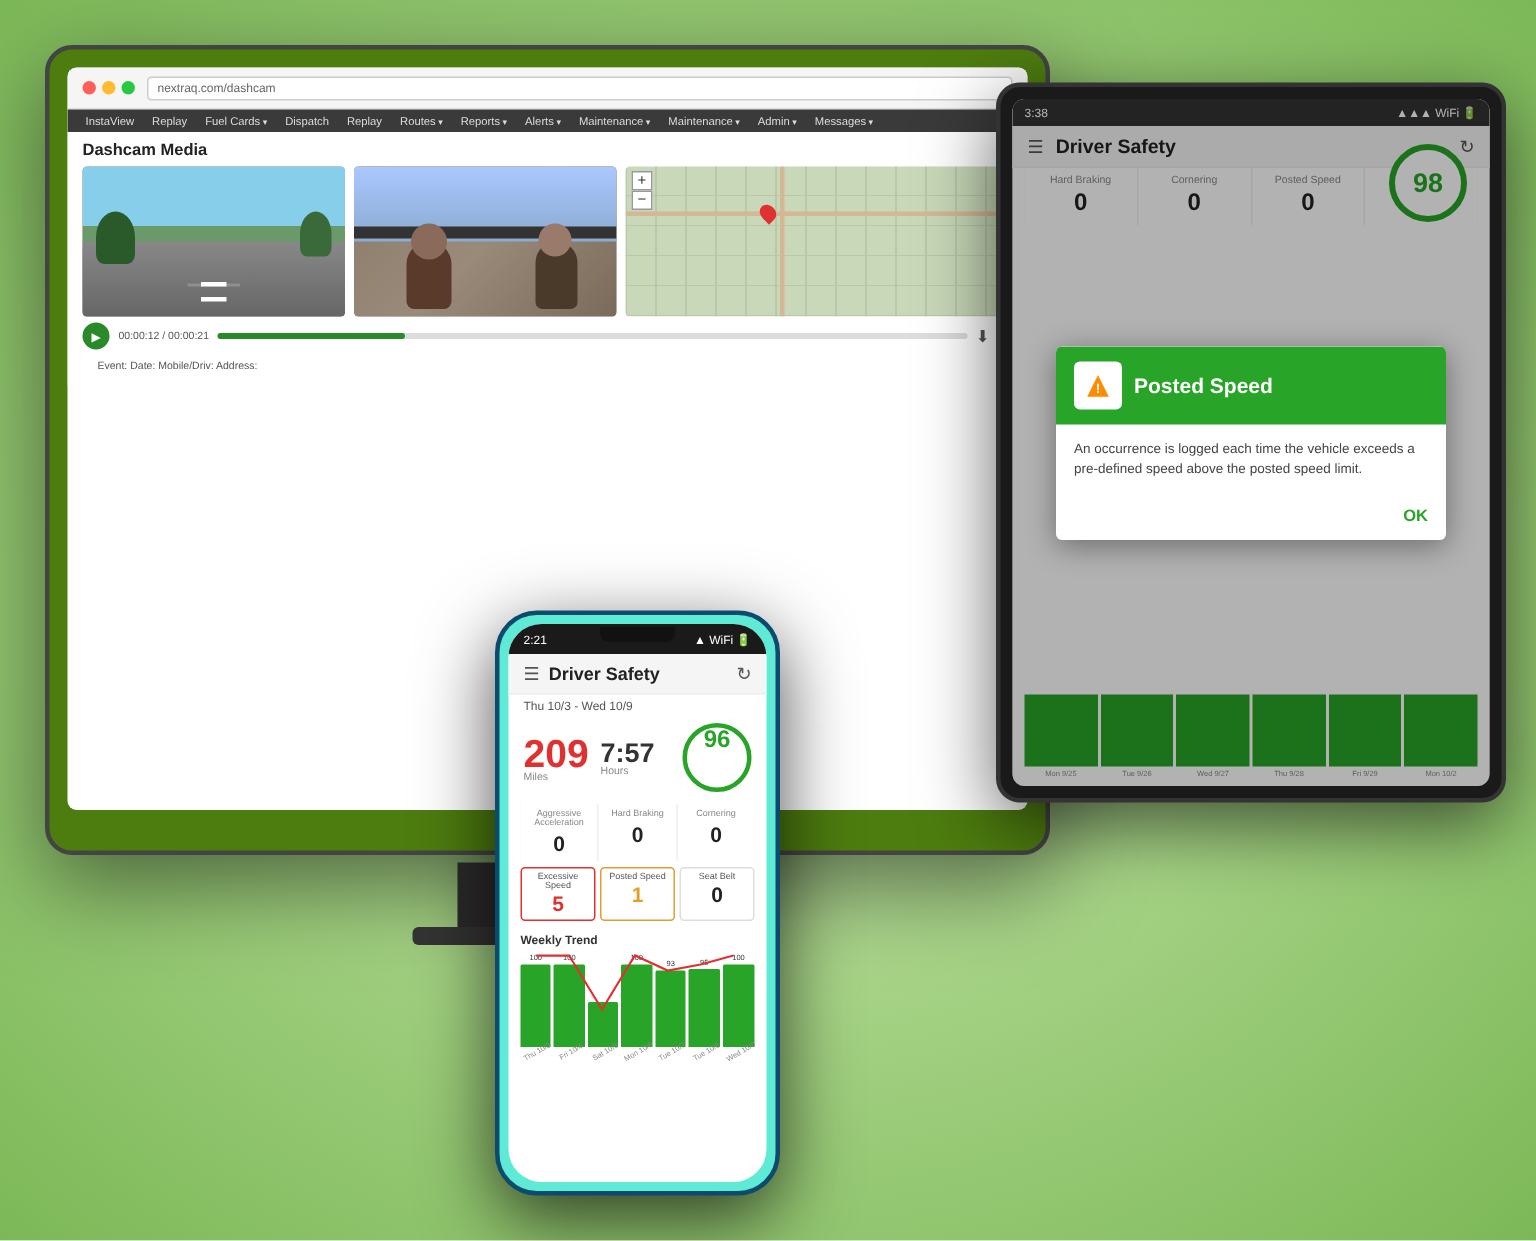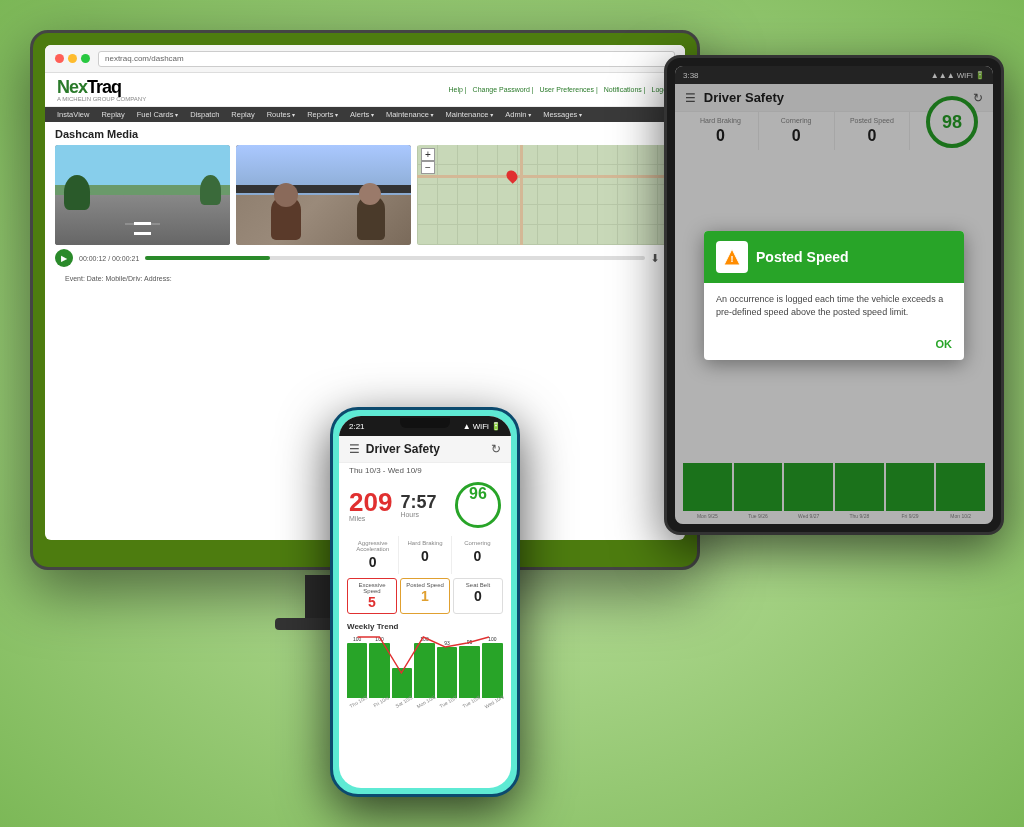--- a/index.html
+++ b/index.html
@@ -774,35 +774,20 @@
         <div class="traffic-lights">
           <div class="traffic-light tl-red"></div>
           <div class="traffic-light tl-yellow"></div>
           <div class="traffic-light tl-green"></div>
         </div>
         <div class="address-bar">
           <span>nextraq.com/dashcam</span>
         </div>
       </div>
 
-      <div class="nextraq-header">
-        <div>
-          <div class="nextraq-logo">
-            Nex<span>Traq</span>
-          </div>
-          <span class="nextraq-logo-sub">A MICHELIN GROUP COMPANY</span>
-        </div>
-        <div class="nextraq-links">
-          <a>Help</a> |
-          <a>Change Password</a> |
-          <a>User Preferences</a> |
-          <a>Notifications</a> |
-          <a>Logout</a>
-        </div>
-      </div>
 
       <div class="nextraq-nav">
         <span class="nav-item">InstaView</span>
         <span class="nav-item">Replay</span>
         <span class="nav-item has-arrow">Fuel Cards</span>
         <span class="nav-item">Dispatch</span>
         <span class="nav-item">Replay</span>
         <span class="nav-item has-arrow">Routes</span>
         <span class="nav-item has-arrow">Reports</span>
         <span class="nav-item has-arrow">Alerts</span>

